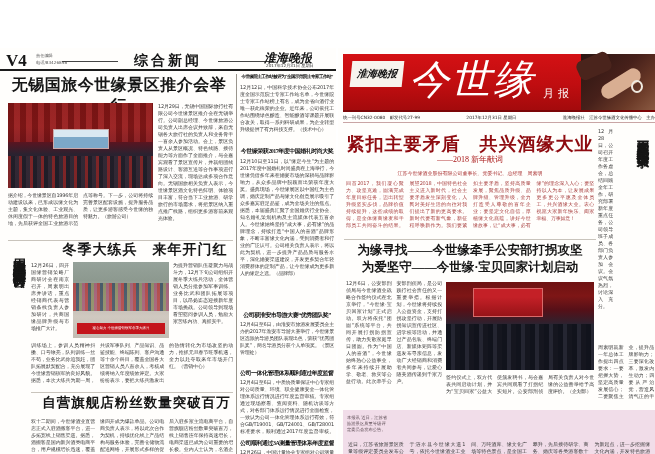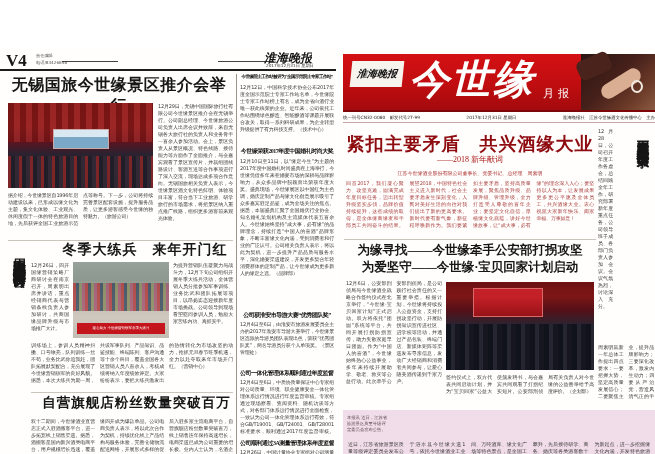--- a/index.html
+++ b/index.html
@@ -75,21 +75,21 @@
   #l-media .swoosh1{position:absolute;left:2px;bottom:2px;width:70px;height:0;border-bottom:2px solid #c23b2e;transform:rotate(-1.5deg);}
   #l-media .swoosh2{position:absolute;left:6px;bottom:0;width:64px;height:0;border-bottom:1px solid #e8a13a;transform:rotate(-1.5deg);}
   #l-media .label{color:#c03030;font-weight:bold;font-size:9px;letter-spacing:2px;
     font-family:"Liberation Serif","DejaVu Serif",serif;}
   
   #r-banner{position:absolute;left:5px;top:6px;width:312px;height:56px;
     background:linear-gradient(180deg,#d41114 0%,#c00d10 55%,#a30a0c 100%);border-bottom:2px solid #7c0608;}
   #r-mastbox{position:absolute;left:8px;top:7px;width:52px;height:26px;background:#f7f4ee;
     display:flex;align-items:center;justify-content:center;font-size:10px;font-weight:bold;font-style:italic;
     color:#111;font-family:"Liberation Serif","DejaVu Serif",serif;transform:skewX(-6deg);}
-  #r-title{position:absolute;left:66px;top:-2px;font-size:40px;line-height:56px;color:#fff;font-weight:bold;
+  #r-title{position:absolute;left:66px;top:-2px;font-size:40px;line-height:56px;color:#fff;font-weight:normal;
     font-style:italic;font-family:"Liberation Serif","DejaVu Serif",serif;letter-spacing:2px;}
   #r-sub{position:absolute;left:200px;top:32px;color:#fff;font-size:11px;letter-spacing:4px;}
   #r-hands{position:absolute;right:0;top:0;width:74px;height:56px;
     background:linear-gradient(135deg,#2b1511 0%,#46201a 45%,#6b3a28 75%,#8a5a42 100%);}
   #r-hands .sleeve{position:absolute;left:-4px;top:2px;width:34px;height:20px;background:#4a241c;border-radius:6px;transform:rotate(-24deg);}
   #r-hands .hand{position:absolute;left:18px;top:22px;width:44px;height:15px;background:#d9ae92;border-radius:8px;transform:rotate(-32deg);}
   #r-hands .bracelet{position:absolute;left:50px;top:26px;width:8px;height:9px;border:2px solid #efe9df;border-radius:50%;}
   #r-info{position:absolute;left:5px;top:64px;width:312px;height:10px;font-size:4.4px;color:#222;
     display:flex;justify-content:space-between;align-items:center;border-bottom:1px solid #c9a5a5;}
   #r-lead-hl{left:6px;top:84px;width:252px;font-size:18px;color:#8e0b10;letter-spacing:1px;}
@@ -118,20 +118,21 @@
 </head>
 <body>
 
 <div class="canvas">
 
   <div class="page" id="pL">
 
     <div class="t hl" id="l-pageno">V4</div>
     <div class="t" id="l-ed1">责任编辑</div>
     <div class="t" id="l-ed2">电话/83426898</div>
+    <div class="t hl ctr" id="l-section">综合新闻</div>
     <div class="hline" style="left:62px;"></div>
     <div class="hline" style="left:218px;"></div>
     <div class="t hl" id="l-masthead">淮海晚报</div>
     <div class="t" id="l-date">2017年12月31日 星期日</div>
     <div id="l-rule"></div>
 
     <div class="t hl ctr" id="l-main-hl">无锡国旅今世缘景区推介会举行</div>
     <div class="photo" id="l-photo1">
       <div class="curtain"></div>
       <div class="screen"></div>

